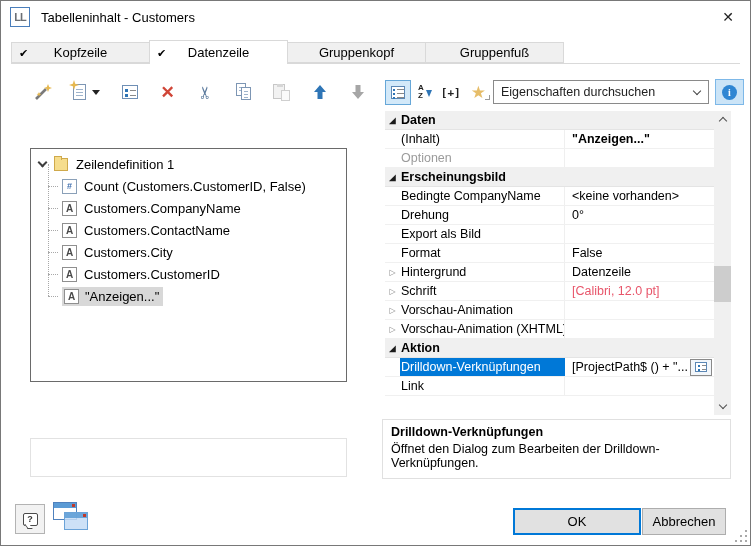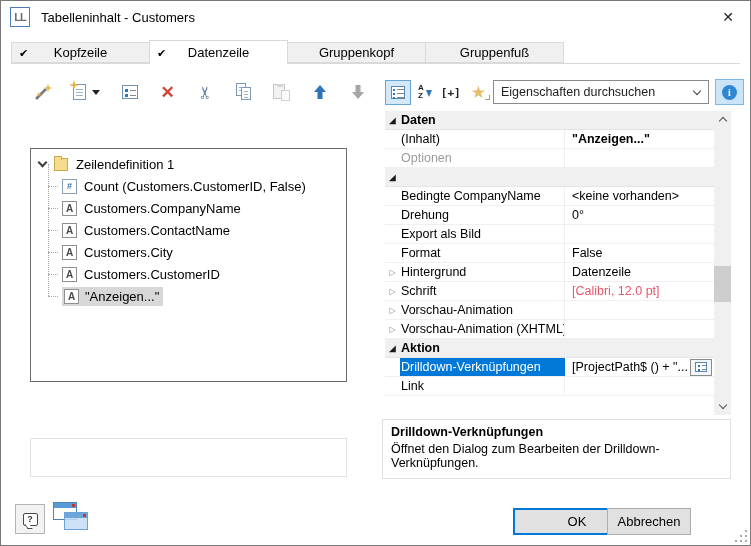--- a/index.html
+++ b/index.html
@@ -107,21 +107,21 @@
   .cascade{position:absolute;left:52px;top:501px;width:38px;height:34px;cursor:pointer;}
   .cwin{position:absolute;border:1px solid #4f81bd;background:#fff;}
   .cwin .hdr{position:absolute;left:0;top:0;right:0;height:5px;background:#5b9bd5;}
   .cwin .dot{position:absolute;right:1px;top:1px;width:3px;height:3px;background:#c0392b;}
   .cwin.back{left:0;top:0;width:24px;height:18px;}
   .cwin.front{left:11px;top:10px;width:24px;height:18px;background:rgba(196,220,246,.85);border-color:#6ba3d8;}
   .cwin.front .hdr{background:rgba(91,155,213,.85);}
   .btn{position:absolute;top:507px;height:27px;background:#e1e1e1;border:1px solid #adadad;font-family:"Liberation Sans",sans-serif;
     font-size:13px;display:flex;align-items:center;justify-content:center;cursor:pointer;}
   .btn.ok{left:512px;width:128px;border:2px solid #0078d7;}
-  .btn.cancel{left:606px;width:84px;}
+  .btn.cancel{left:641px;width:84px;}
   .grip{position:absolute;right:3px;bottom:3px;width:14px;height:14px;cursor:nwse-resize;}
   .grip i{position:absolute;width:2px;height:2px;background:#a9a9a9;}
   
   svg{display:block;}
 </style>
 </head>
 <body>
 
 <div class="window">
 
@@ -287,20 +287,21 @@
         <span class="pvalue bold-val">"Anzeigen..."</span>
       </div>
       <div class="prow">
         <span class="gutter"></span>
         <span class="plabel muted">Optionen</span>
         <span class="pvalue"></span>
       </div>
 
       <div class="prow cat">
         <span class="gutter">◢</span>
+        <span class="plabel">Erscheinungsbild</span>
       </div>
       <div class="prow">
         <span class="gutter"></span>
         <span class="plabel">Bedingte CompanyName</span>
         <span class="pvalue">&lt;keine vorhanden&gt;</span>
       </div>
       <div class="prow">
         <span class="gutter"></span>
         <span class="plabel">Drehung</span>
         <span class="pvalue">0°</span>

